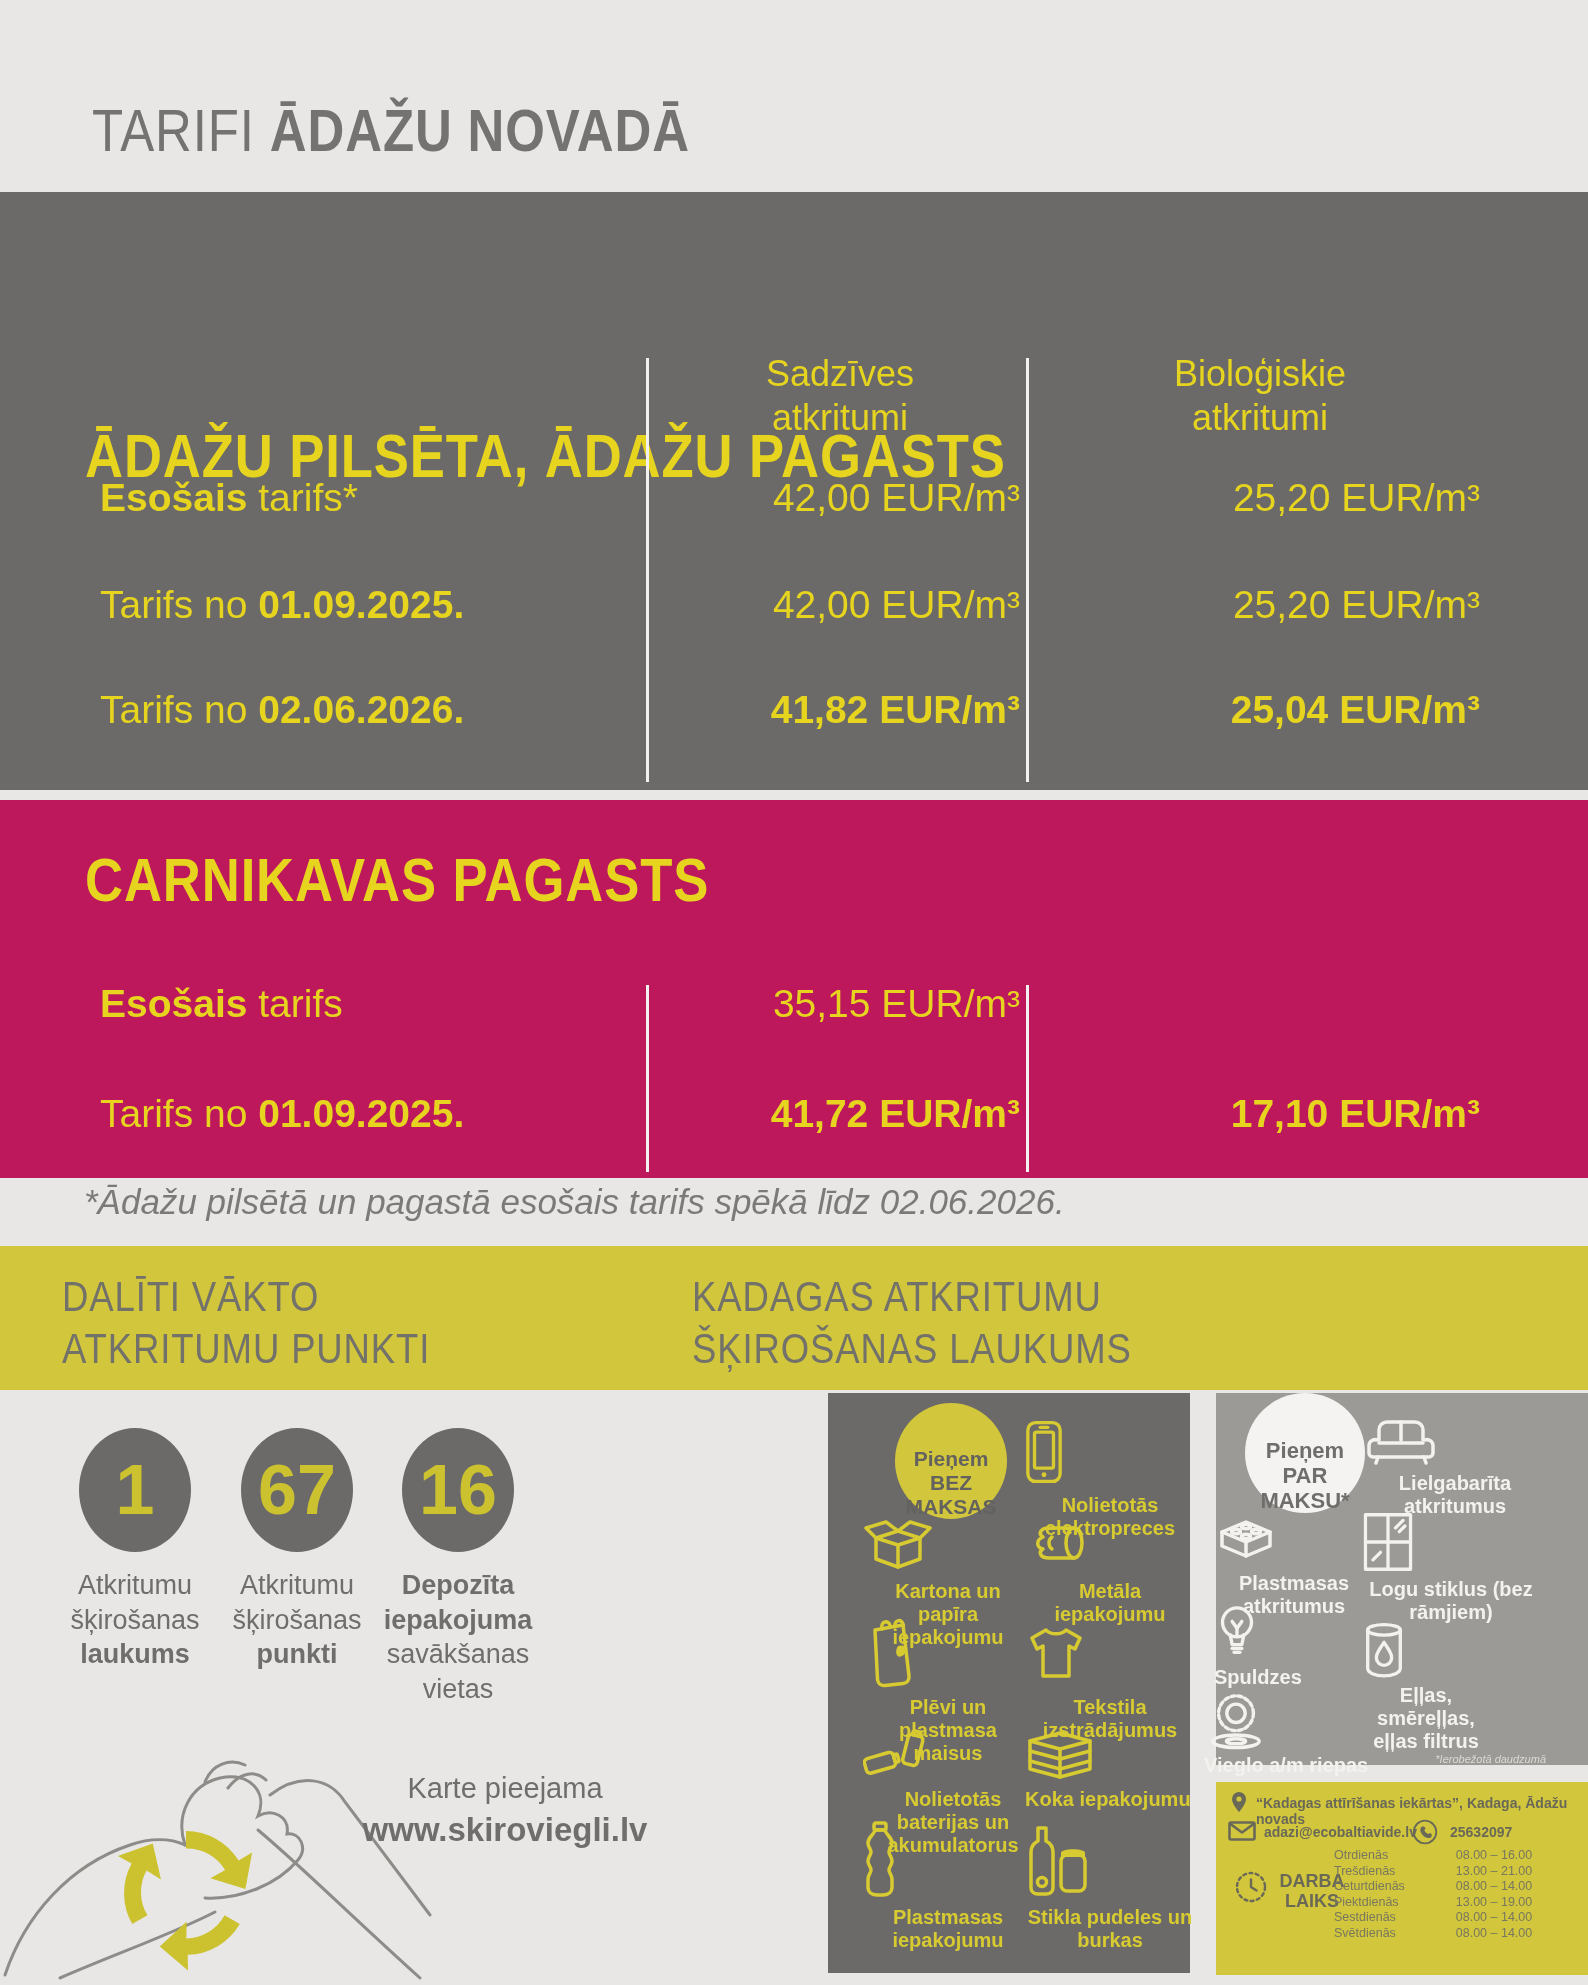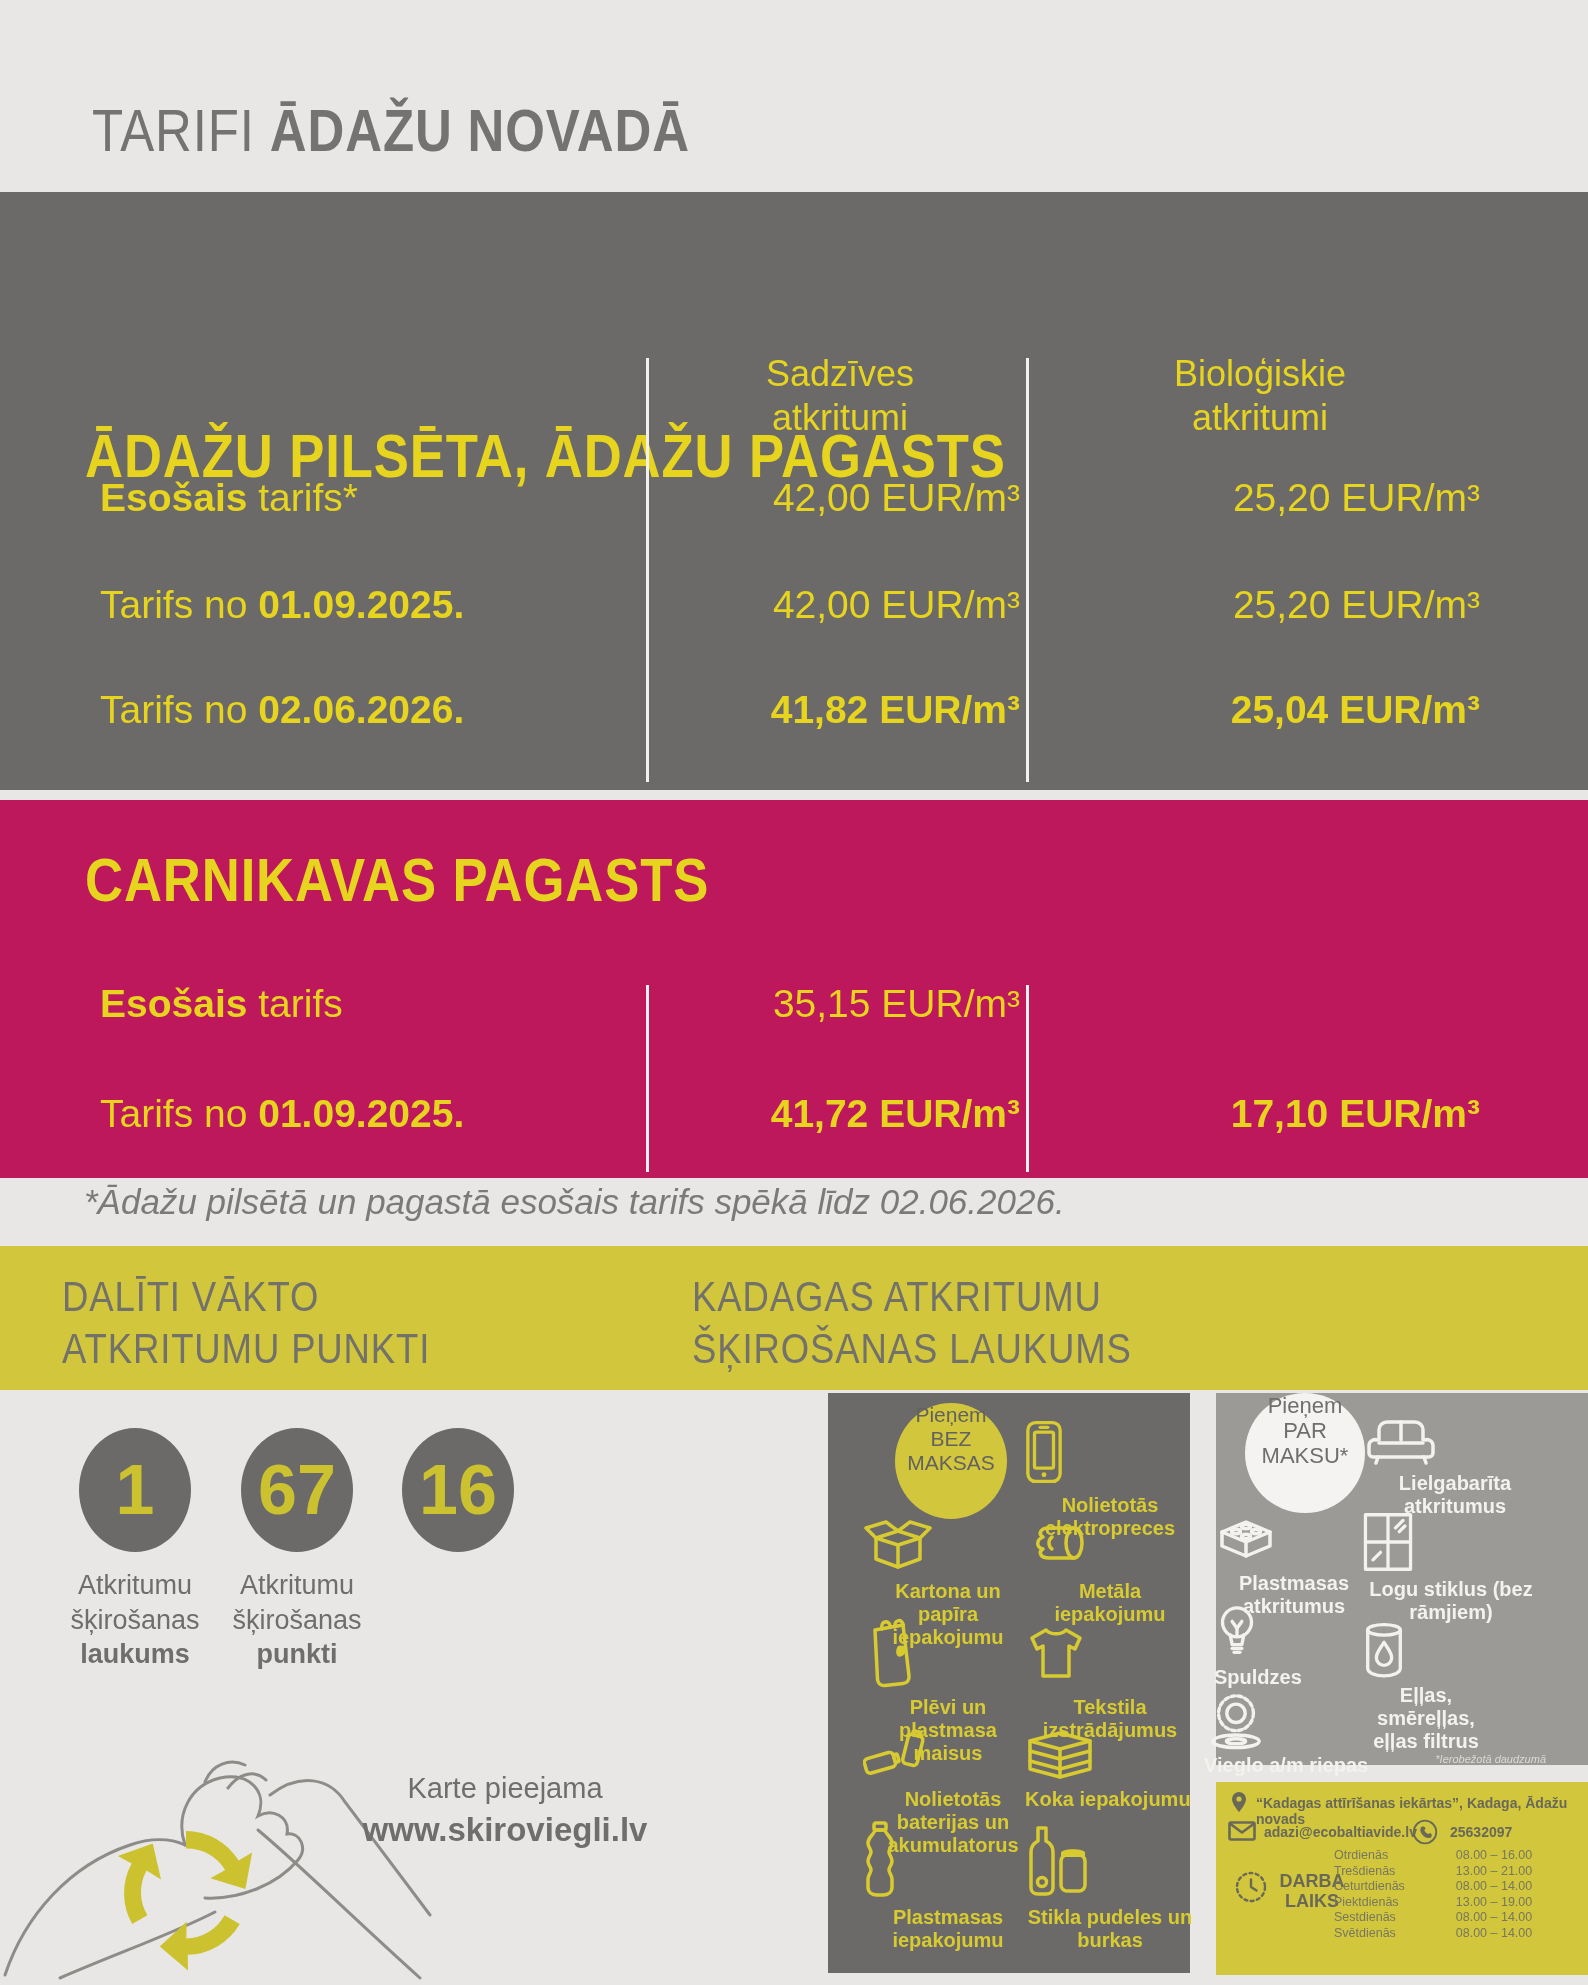--- a/index.html
+++ b/index.html
@@ -33,21 +33,21 @@
   .stat-num{font-size:70px;font-weight:700;color:#ccc22f;}
   .stat-label{top:1568px;width:200px;text-align:center;font-size:27px;line-height:1.28;color:#6f6e6c;}
   .stat-label b{font-weight:700;color:#68676;}
   
   .karte{left:355px;top:1772px;width:300px;text-align:center;color:#6f6e6c;}
   .karte .l1{font-size:29px;}
   .karte .l2{font-size:33px;font-weight:700;margin-top:6px;}
   
   .pfree{left:828px;top:1393px;width:362px;height:580px;background:#6b6a68;}
   .ppaid{left:1216px;top:1393px;width:372px;height:372px;background:#9b9a97;}
-  .pcircle{border-radius:50%;display:flex;align-items:flex-start;justify-content:center;text-align:center;font-weight:400;line-height:1.14;}
+  .pcircle{border-radius:50%;display:flex;align-items:flex-end;justify-content:center;text-align:center;font-weight:700;line-height:1.14;}
   .pcircle.free{left:67px;top:10px;width:112px;height:116px;background:#d2c63c;color:#63625f;font-size:21px;}
   .pcircle.paid{left:29px;top:0px;width:120px;height:120px;background:#f4f3f1;color:#6f6e6c;font-size:22px;}
   .pitem{display:flex;flex-direction:column;align-items:flex-start;text-align:center;}
   .icon-box{display:flex;align-items:center;justify-content:center;}
   .pfree .pitem{color:#d8cb31;}
   .ppaid .pitem{color:#f3f2ef;}
   .pitem .lbl{font-size:20px;font-weight:700;line-height:1.16;margin-top:5px;color:inherit;}
   .ic{stroke:currentColor;fill:none;stroke-width:3.5;stroke-linecap:round;stroke-linejoin:round;}
   .paid-note{left:150px;top:360px;width:180px;text-align:right;font-size:11px;font-style:italic;color:#dcdbd5;}
   
@@ -133,20 +133,26 @@
     <span class="stat-num">67</span>
   </div>
   <div class="abs stat-circle" style="left:402px;top:1428px;">
     <span class="stat-num">16</span>
   </div>
   <div class="abs stat-label" style="left:35px;">
     <div>Atkritumu</div><div>šķirošanas</div><b>laukums</b>
   </div>
   <div class="abs stat-label" style="left:197px;">
     <div>Atkritumu</div><div>šķirošanas</div><b>punkti</b>
+  </div>
+  <div class="abs stat-label" style="left:353px;width:210px;">
+    <div><b>Depozīta</b></div>
+      <div><b>iepakojuma</b></div>
+    <div>savākšanas</div>
+      <div>vietas</div>
   </div>
 
   <svg class="abs hands-svg" style="left:0;top:1680px;" width="440" height="303" viewBox="0 0 440 303">
     <path d="M5,295 C25,235 70,185 130,165 C150,158 170,158 185,165"></path>
     <path d="M185,165 C175,135 190,105 220,98 C250,92 268,112 258,136 C272,128 290,136 287,154 C300,152 308,168 298,180 C278,204 240,220 205,218"></path>
     <path d="M60,298 C120,272 170,255 215,232"></path>
     <path d="M258,150 C300,185 350,235 420,298"></path>
     <path d="M270,115 C300,92 330,98 345,122 L430,235"></path>
     <path d="M205,102 C212,84 230,78 245,85"></path>
     <path d="M228,108 C240,92 256,90 266,100"></path>

